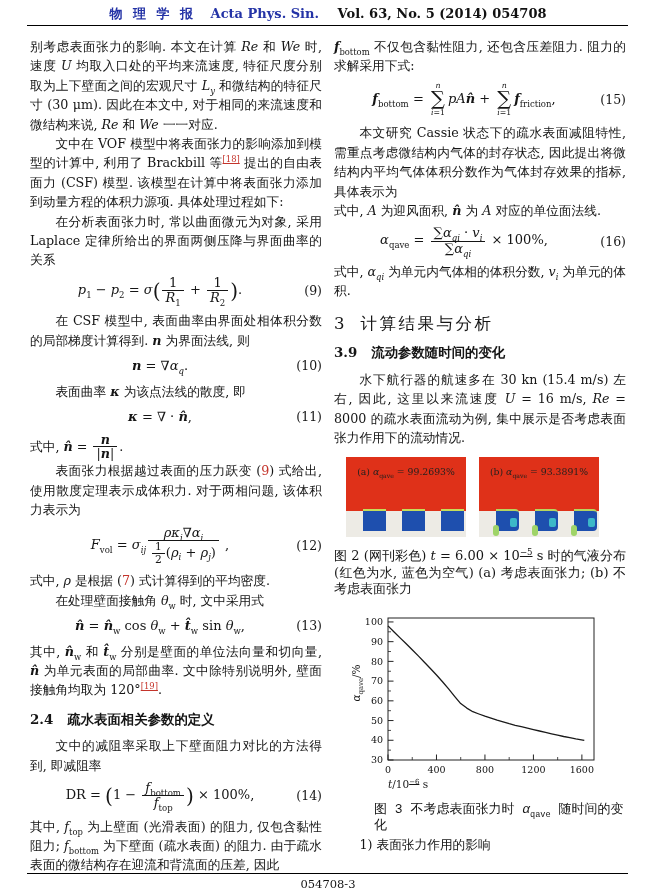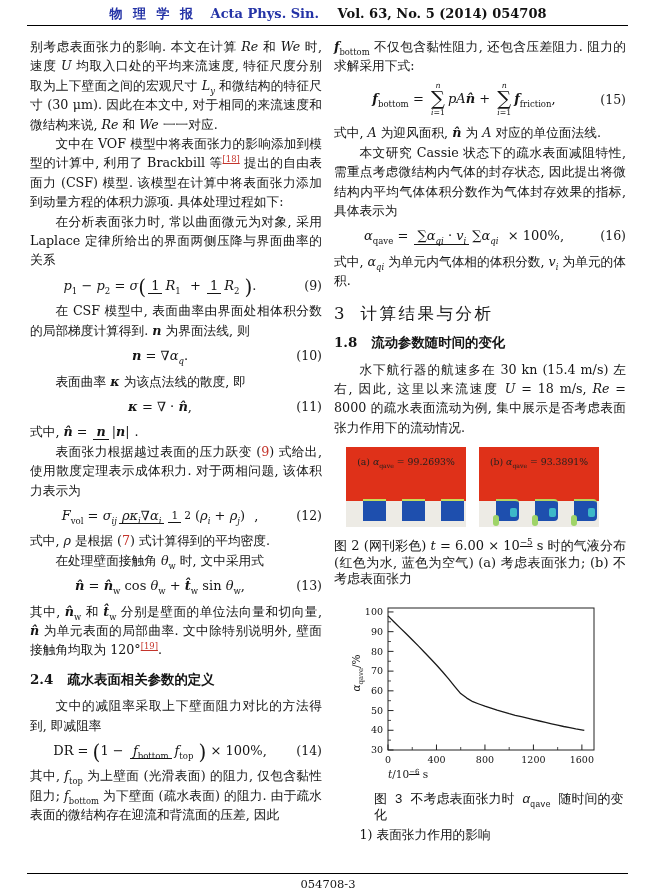--- a/index.html
+++ b/index.html
@@ -26,21 +26,21 @@
   .s-i{font-style:italic;}
   .s-bi{font-weight:bold;font-style:italic;}
   .s-r{color:#c4342b;}
   .s-sup{vertical-align:super;font-size:0.66em;line-height:0;text-decoration:underline;}
   .s-sub{vertical-align:sub;font-size:0.66em;line-height:0;}
 
   
   .eq{display:flex;align-items:center;margin:6px 0;}
   .eq-body{flex:1;text-align:center;font-size:13px;}
   .eq-num{width:32px;text-align:right;font-size:12.5px;}
-  .frac{display:inline-flex;flex-direction:row;vertical-align:middle;text-align:center;margin:0 2px;line-height:1.1;}
+  .frac{display:inline-flex;flex-direction:column;vertical-align:middle;text-align:center;margin:0 2px;line-height:1.1;}
   .fnum{display:block;border-bottom:1px solid #151515;padding:0 3px;}
   .fden{display:block;padding:0 3px;}
   .frac .frac{font-size:0.82em;margin:0 1px;}
   .bigp{font-size:1.55em;font-weight:normal;vertical-align:middle;line-height:0;}
   .bigsum{display:inline-flex;flex-direction:column;align-items:center;vertical-align:middle;margin:0 3px;line-height:1;}
   .sigma{font-size:1.5em;line-height:0.95;}
   .slim{font-size:0.6em;line-height:1.1;}
 
   
   .h2{font-weight:bold;font-size:13.4px;margin:10px 0 7px 0;}
@@ -156,37 +156,37 @@
             <span class="slim"><span class="s-i">n</span></span>
             <span class="sigma">∑</span>
             <span class="slim"><span class="s-i">i</span><span>=1</span></span>
           </span><span class="s-i">pA</span><span class="s-bi">n̂</span><span> + </span><span class="bigsum">
             <span class="slim"><span class="s-i">n</span></span>
             <span class="sigma">∑</span>
             <span class="slim"><span class="s-i">i</span><span>=1</span></span>
           </span><span class="s-bi">f</span><span class="s-sub">friction</span><span>,</span></span>
       <span class="eq-num">(15)</span>
     </div>
+    <p class="body-p ind"><span>本文研究 Cassie 状态下的疏水表面减阻特性, 需重点考虑微结构内气体的封存状态, 因此提出将微结构内平均气体体积分数作为气体封存效果的指标, 具体表示为</span></p>
     <p class="body-p"><span>式中, </span><span class="s-i">A</span><span> 为迎风面积, </span><span class="s-bi">n̂</span><span> 为 </span><span class="s-i">A</span><span> 对应的单位面法线.</span></p>
-    <p class="body-p ind"><span>本文研究 Cassie 状态下的疏水表面减阻特性, 需重点考虑微结构内气体的封存状态, 因此提出将微结构内平均气体体积分数作为气体封存效果的指标, 具体表示为</span></p>
     <div class="eq">
       <span class="eq-body"><span class="s-i">α</span><span class="s-sub">qave</span><span> = </span><span class="frac">
             <span class="fnum"><span>∑</span><span class="s-i">α</span><span class="s-sub s-i">qi</span><span> · </span><span class="s-i">v</span><span class="s-sub s-i">i</span></span>
             <span class="fden"><span>∑</span><span class="s-i">α</span><span class="s-sub s-i">qi</span></span>
           </span><span> × 100%,</span></span>
       <span class="eq-num">(16)</span>
     </div>
     <p class="body-p"><span>式中, </span><span class="s-i">α</span><span class="s-sub s-i">qi</span><span> 为单元内气体相的体积分数, </span><span class="s-i">v</span><span class="s-sub s-i">i</span><span> 为单元的体积.</span></p>
     <div class="h1">
       <span class="hno">3</span><span class="htitle">计算结果与分析</span>
     </div>
     <div class="h2">
-      <span class="hno">1.8</span><span class="htitle">流动参数随时间的变化</span>
-    </div>
-    <p class="body-p ind"><span>水下航行器的航速多在 30 kn (15.4 m/s) 左右, 因此, 这里以来流速度 </span><span class="s-i">U</span><span> = 18 m/s, </span><span class="s-i">Re</span><span> = 8000 的疏水表面流动为例, 集中展示是否考虑表面张力作用下的流动情况.</span></p>
+      <span class="hno">3.9</span><span class="htitle">流动参数随时间的变化</span>
+    </div>
+    <p class="body-p ind"><span>水下航行器的航速多在 30 kn (15.4 m/s) 左右, 因此, 这里以来流速度 </span><span class="s-i">U</span><span> = 16 m/s, </span><span class="s-i">Re</span><span> = 8000 的疏水表面流动为例, 集中展示是否考虑表面张力作用下的流动情况.</span></p>
 
     <div class="fig2">
       <div class="fig2-panel">
         <div class="fig2-red">
           <div class="fig2-label"><span>(a)  </span><span class="s-i">α</span><span class="s-sub">qave</span><span> = 99.2693%</span></div>
         </div>
         <div class="fig2-strip">
           <div class="sq sq1"></div>
           <div class="sq sq2"></div>
           <div class="sq sq3"></div>

